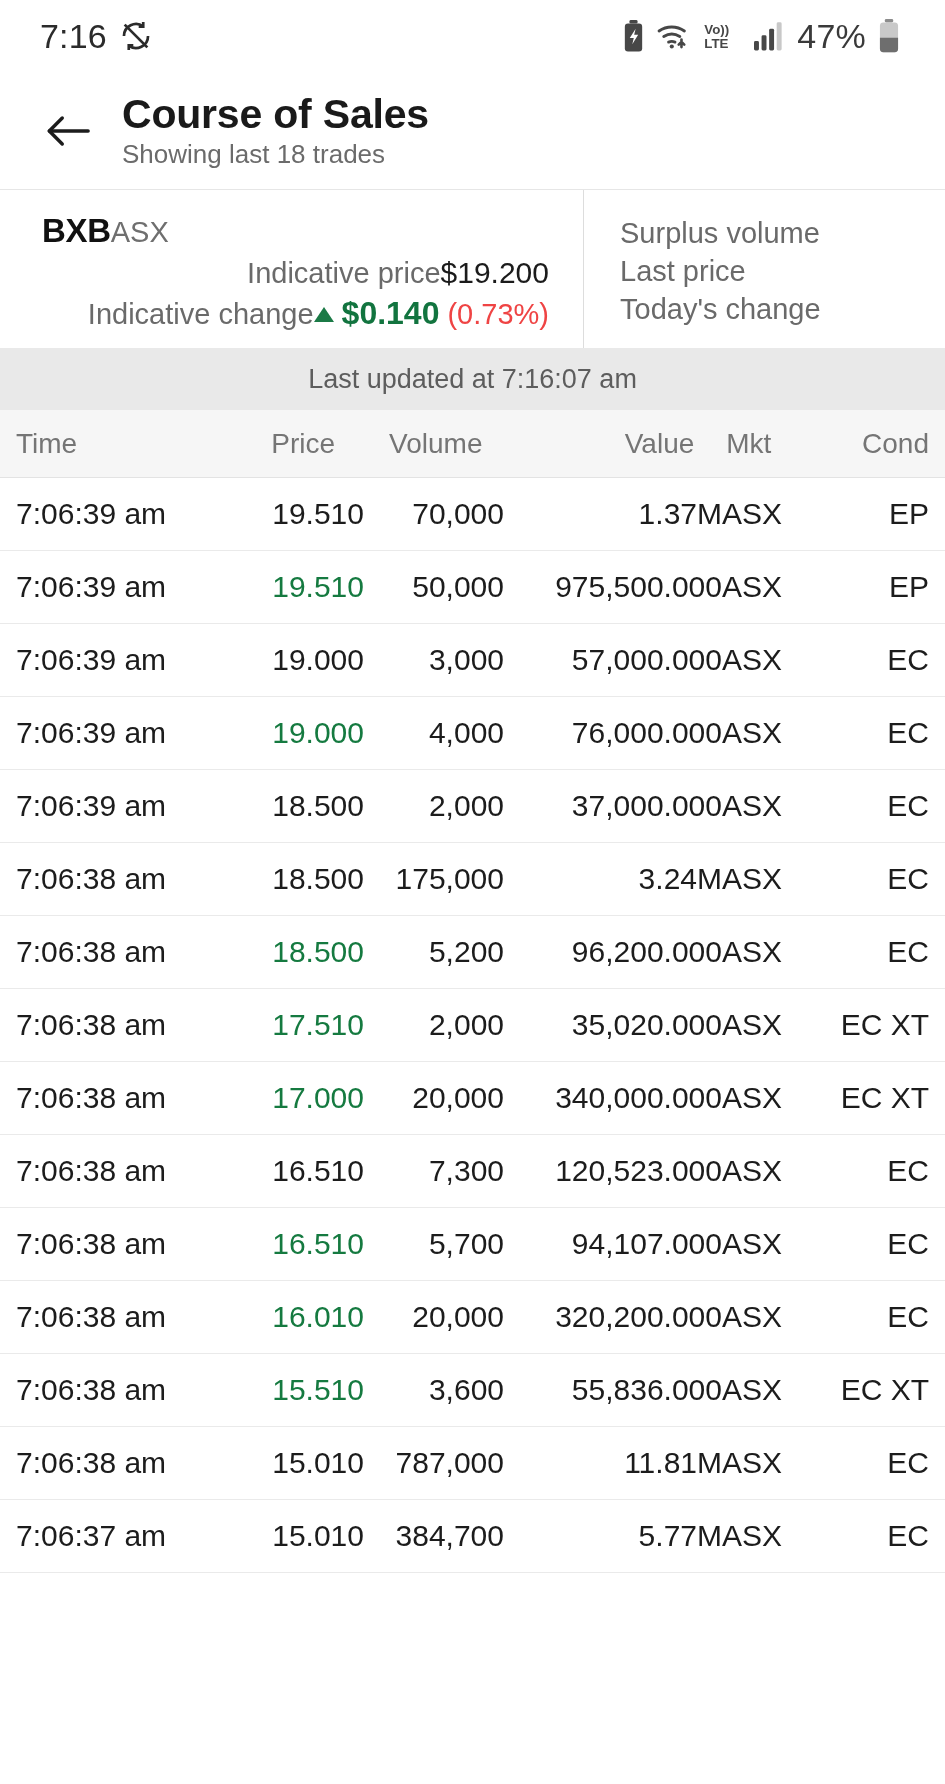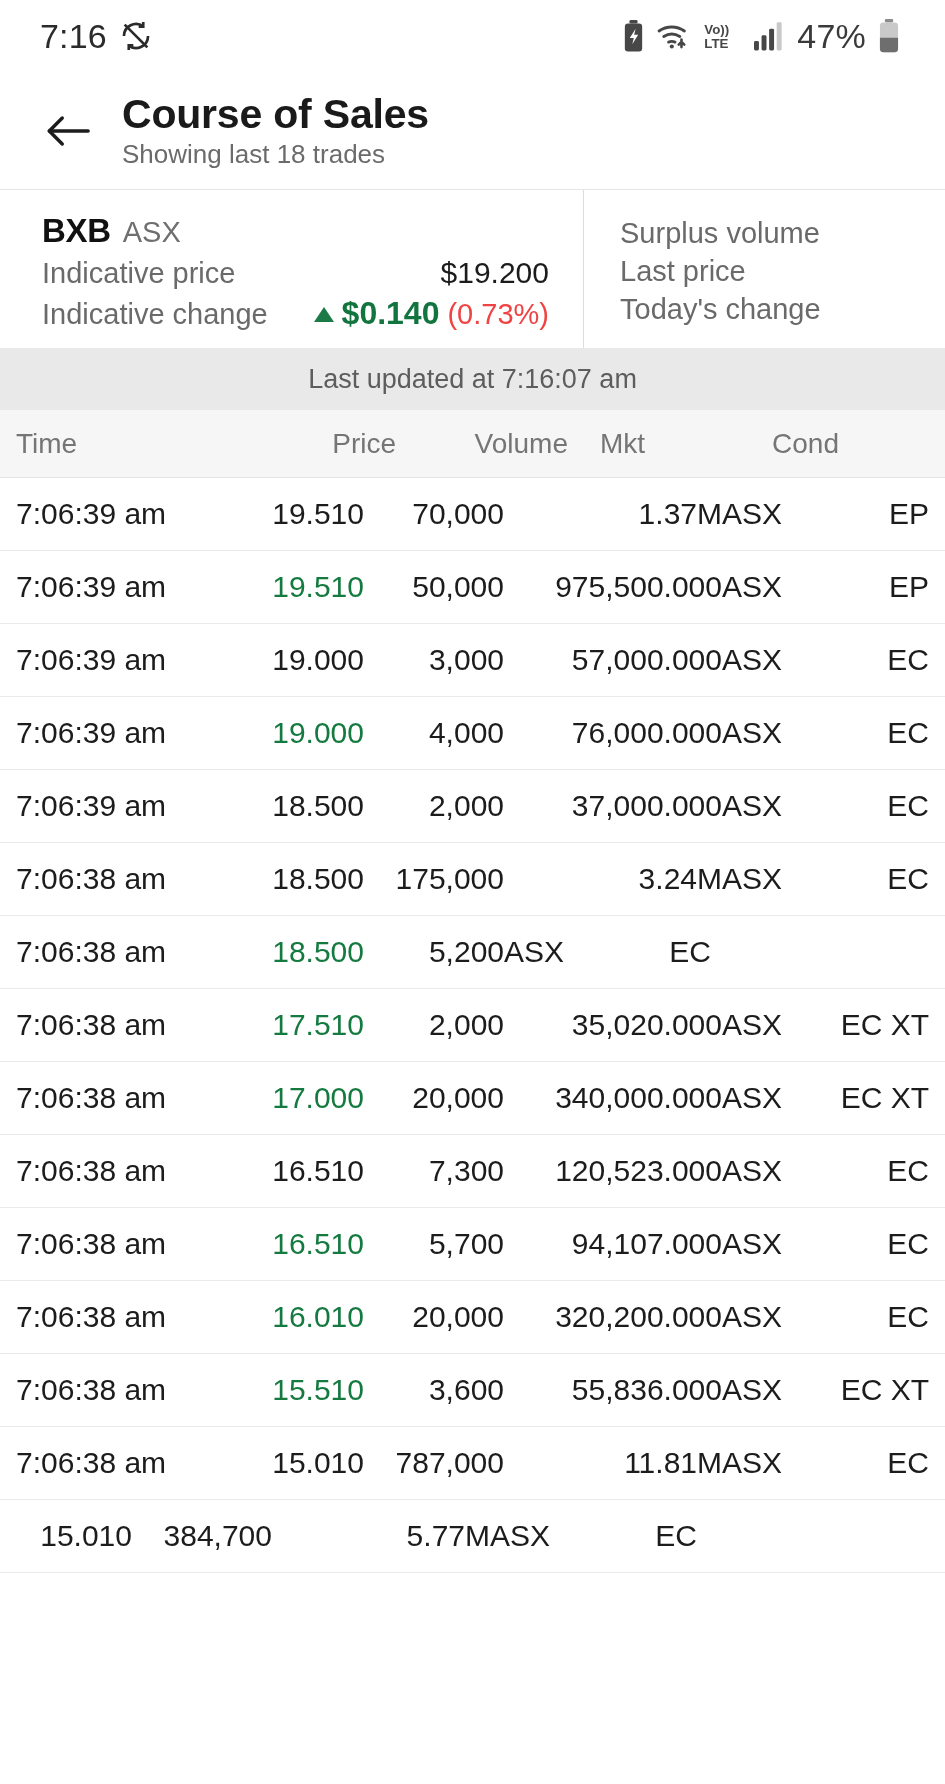--- a/index.html
+++ b/index.html
@@ -57,25 +57,25 @@
   }
   .sum-pane{
     flex:0 0 auto;
     padding:22px 0 0 42px;
   }
   .sum-pane.left{ width:583px; padding-right:34px; }
   .sum-pane.right{
     width:420px; padding-left:36px;
     border-left:1px solid #dddddd;
   }
-  .sum-head{ display:flex; align-items:baseline; gap:12px; margin-bottom:6px; }
+  .sum-head{ display:flex; align-items:baseline; margin-bottom:6px; }
   .sum-code{ font-size:33px; font-weight:700; color:#111; letter-spacing:-.3px; }
   .sum-exch{ font-size:29px; color:#6f6f6f; }
   .sum-row{
-    display:flex; align-items:baseline; justify-content:space-between;
+    display:flex; align-items:baseline; justify-content:flex-end;
     margin-top:5px; white-space:nowrap;
   }
   .sum-label{ font-size:29px; color:#6a6a6a; }
   .sum-value{ font-size:30px; color:#1b1b1b; }
   .sum-chg{ display:flex; align-items:baseline; gap:8px; }
   .tri-up{
     width:0;height:0;
     border-left:10px solid transparent;
     border-right:10px solid transparent;
     border-bottom:15px solid #1b7a46;
@@ -238,20 +238,21 @@
 
 <div class="updated">
   <span>Last updated at 7:16:07 am</span>
 </div>
 
 <div class="tablewrap">
   <div class="thead">
     <div class="c c-time">Time</div>
     <div class="c c-price">Price</div>
     <div class="c c-vol">Volume</div>
+    <div class="c c-val">Value</div>
     <div class="c c-mkt">Mkt</div>
     <div class="c c-cond">Cond</div>
   </div>
   <div id="rows">
       <div class="row">
         <div class="c c-time">7:06:39 am</div>
         <div class="c c-price">19.510</div>
         <div class="c c-vol">70,000</div>
         <div class="c c-val">1.37M</div>
         <div class="c c-mkt">ASX</div>
@@ -294,20 +295,21 @@
         <div class="c c-price">18.500</div>
         <div class="c c-vol">175,000</div>
         <div class="c c-val">3.24M</div>
         <div class="c c-mkt">ASX</div>
         <div class="c c-cond">EC</div>
       </div>
       <div class="row">
         <div class="c c-time">7:06:38 am</div>
         <div class="c c-price up">18.500</div>
         <div class="c c-vol">5,200</div>
+        <div class="c c-val">96,200.000</div>
         <div class="c c-mkt">ASX</div>
         <div class="c c-cond">EC</div>
       </div>
       <div class="row">
         <div class="c c-time">7:06:38 am</div>
         <div class="c c-price up">17.510</div>
         <div class="c c-vol">2,000</div>
         <div class="c c-val">35,020.000</div>
         <div class="c c-mkt">ASX</div>
         <div class="c c-cond">EC XT</div>
@@ -354,20 +356,21 @@
       </div>
       <div class="row">
         <div class="c c-time">7:06:38 am</div>
         <div class="c c-price">15.010</div>
         <div class="c c-vol">787,000</div>
         <div class="c c-val">11.81M</div>
         <div class="c c-mkt">ASX</div>
         <div class="c c-cond">EC</div>
       </div>
       <div class="row">
+        <div class="c c-time">7:06:37 am</div>
         <div class="c c-price">15.010</div>
         <div class="c c-vol">384,700</div>
         <div class="c c-val">5.77M</div>
         <div class="c c-mkt">ASX</div>
         <div class="c c-cond">EC</div>
       </div>
     </div>
 </div>
 
 </body></html>

